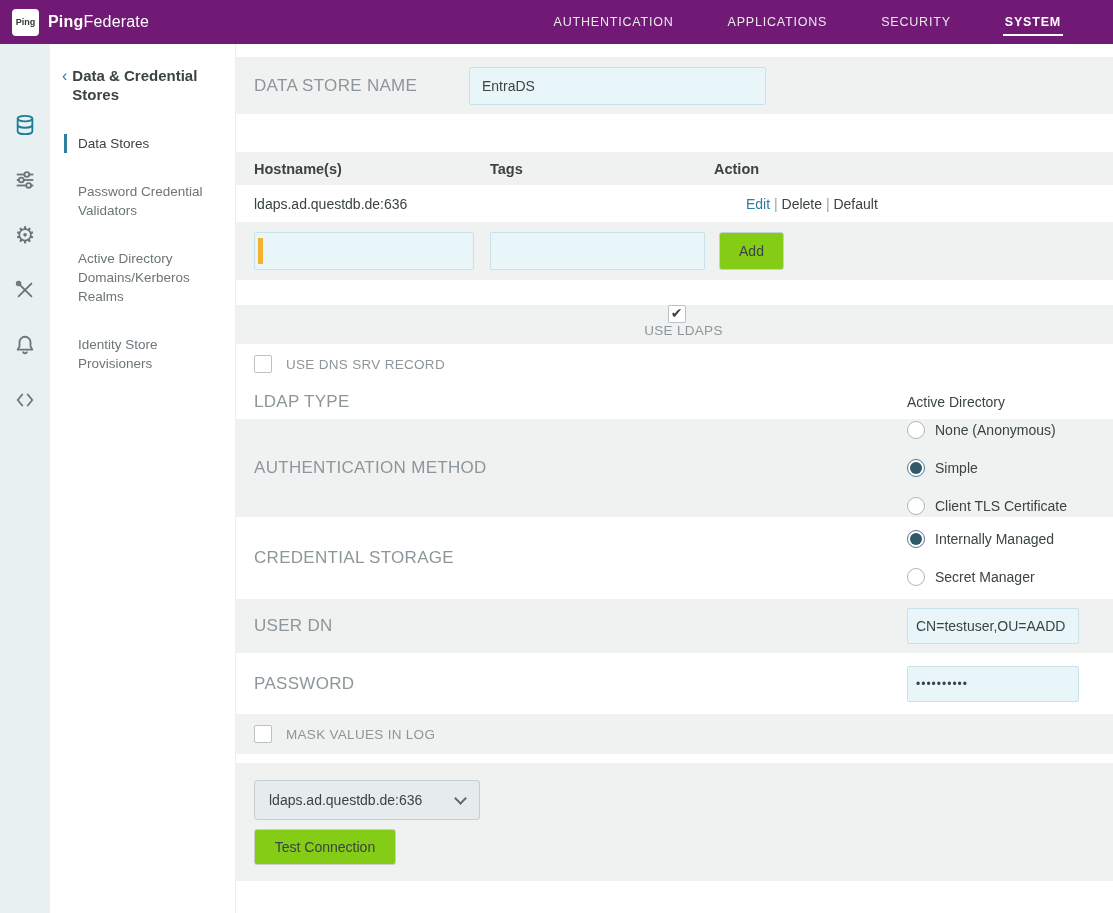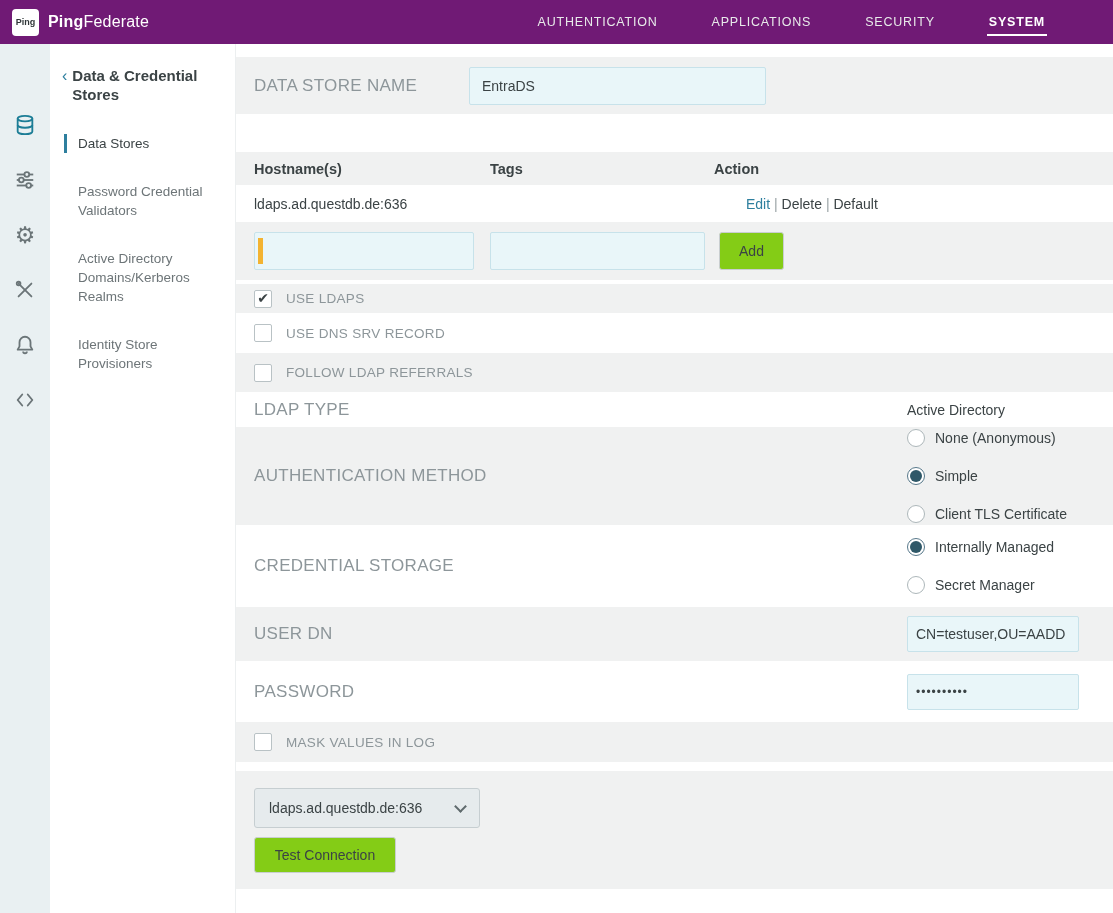--- a/index.html
+++ b/index.html
@@ -5,21 +5,21 @@
   * { margin:0; padding:0; box-sizing:border-box; }
   html,body { width:1113px; height:913px; font-family:"Liberation Sans", sans-serif; background:#fff; overflow:hidden; }
 
   
   .topbar { height:44px; background:#701a75; display:flex; align-items:center; padding:0 0 0 12px; }
   .logo { width:27px; height:27px; background:#fff; border-radius:4px; display:flex; align-items:center; justify-content:center; margin-right:9px; }
   .logo span { font-size:9px; font-weight:bold; color:#2f3638; }
   .brand { color:#fff; font-size:16px; letter-spacing:.2px; }
   .brand b { font-weight:bold; }
   .brand span.light { font-weight:normal; }
-  .topnav { margin-left:auto; display:flex; gap:50px; padding-right:66px;text-align:right; }
+  .topnav { margin-left:auto; display:flex; gap:50px; padding-right:50px;text-align:right; }
   .topnav .navitem { color:#e8eaea; font-size:12.5px; letter-spacing:.8px; cursor:pointer; padding:6px 2px 5px; border-bottom:2px solid transparent; }
   .topnav .navitem.active { color:#fff; border-bottom:2px solid #fff; font-weight:bold; }
 
   
   .bodywrap { display:flex; height:869px; }
   .rail { width:50px; background:#e9f0f2; display:flex; flex-direction:column; align-items:center; padding-top:69px; gap:31px; flex-shrink:0; }
   .rail .ricon { width:24px; height:24px; color:#6b7578; display:flex; align-items:center; justify-content:center; cursor:pointer; }
   .rail .ricon.active { color:#1c7d96; }
   .rail .ricon svg { width:22px; height:22px; }
   .rail .gearglyph { font-size:23px; line-height:24px; }
@@ -55,21 +55,21 @@
 
   .addrow { height:58px; }
   .inwrap { position:relative; }
   .add-in1 { width:220px; }
   .add-in2 { width:215px; }
   .caret { position:absolute; left:4px; top:6px; width:5px; height:26px; background:#f3b331; }
   .btn { background:#84cc16; border:1px solid #c9ced0; border-radius:3px; font-size:14px; color:#3b4345; cursor:pointer; font-family:"Liberation Sans", sans-serif; }
   .add-btn { width:65px; height:38px; margin-left:5px; }
 
   .cbrow { height:39px; }
-  .cbrow.first { margin-top:4px; height:29px; }
+  .cbrow.first { margin-top:25px; height:39px;flex-direction:column; }
   .cbrow.mid { height:40px; }
   .checkbox { width:18px; height:18px; background:#fff; border:1px solid #b9c2c5; border-radius:2px; margin-right:14px; cursor:pointer; display:flex; align-items:center; justify-content:center; flex-shrink:0; }
   .checkbox.checked::after { content:"\2714"; font-size:14px; color:#3b4345; line-height:1; margin-top:-2px; }
   .cblabel { font-size:13.5px; color:#8d969a; letter-spacing:.3px; }
 
   .row-ldaptype { height:35px; }
   .row-ldaptype .lbl { width:653px; }
   .ldapval { font-size:14px; color:#3b4345; }
 
   .row-auth { height:98px; align-items:center; }
@@ -209,24 +209,20 @@
     </div>
 
     <div class="row band cbrow first">
       <div class="checkbox checked"></div>
       <div class="cblabel">USE LDAPS</div>
     </div>
     <div class="row white cbrow mid">
       <div class="checkbox"></div>
       <div class="cblabel">USE DNS SRV RECORD</div>
     </div>
-    <div class="row band cbrow">
-      <div class="checkbox"></div>
-      <div class="cblabel">FOLLOW LDAP REFERRALS</div>
-    </div>
 
     <div class="row white row-ldaptype">
       <div class="lbl">LDAP TYPE</div>
       <div class="ldapval">Active Directory</div>
     </div>
 
     <div class="row band row-auth">
       <div class="lbl">AUTHENTICATION METHOD</div>
       <div class="radiocol">
         <div class="radioitem">

